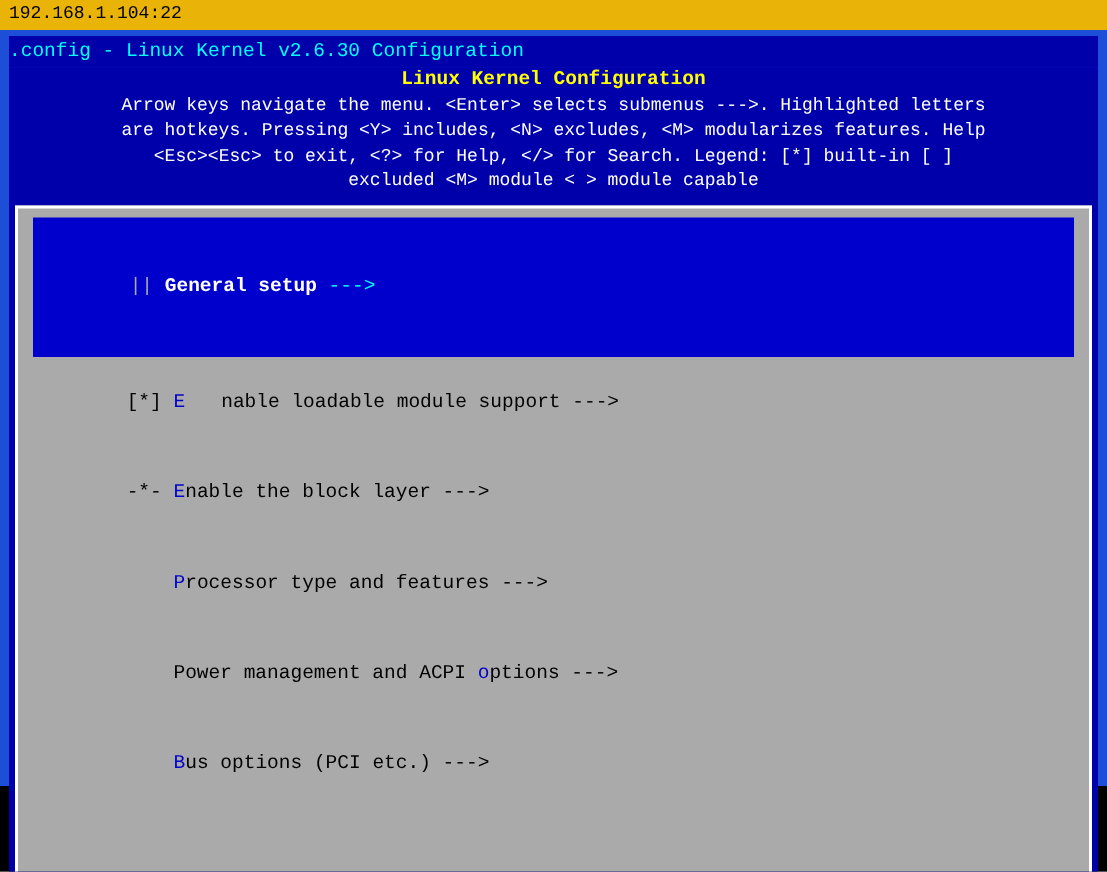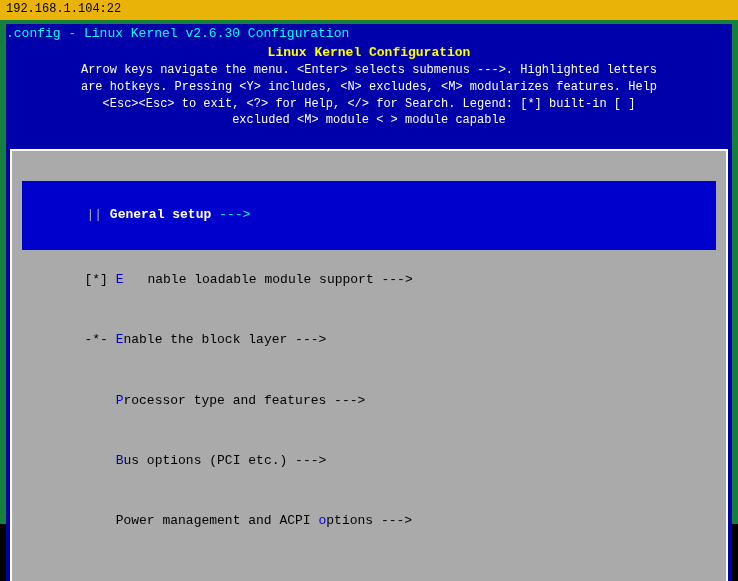--- a/index.html
+++ b/index.html
@@ -13,42 +13,42 @@
     }
     .title-bar {
       background: #eab308;
       padding: 2px 6px;
       font-size: 12px;
       display: flex;
       gap: 6px;
       height: 20px;
     }
     .main-window {
-      background: #15803d;
+      background: #1d4ed8;
       width: 738px;
       height: 504px;
       padding: 4px 6px;
     }
     .window-title-bar {
       background: #0000aa;
       color: #00ffff;
       font-size: 13px;
       padding: 2px 0 4px 0;
       text-align: left;
     }
     .kernel-config-box {
       background: #0000aa;
       border: none;
       width: 100%;
     }
     .header-section {
       color: #ffffff;
       background: #0000aa;
       text-align: center;
-      margin-bottom: 20px;
+      margin-bottom: 8px;
     }
     .header-title {
       color: #ffff00;
       text-align: center;
       font-weight: bold;
       margin-bottom: 2px;
     }
     .header-text {
       color: #ffffff;
       font-size: 12px;
@@ -90,38 +90,38 @@
       <div class="header-text">
         <span>Arrow keys navigate the menu.  &lt;Enter&gt; <span style="color:#ffffff">selects</span> submenus ---&gt;.  Highlighted letters</span><br>
         <span>are hotkeys.  <span style="color:#ffffff">Pressing</span> &lt;Y&gt; includes, &lt;N&gt; excludes, &lt;M&gt; modularizes features.  <span style="color:#ffffff">Help</span></span><br>
         <span>&lt;Esc&gt;&lt;Esc&gt; to exit, &lt;?&gt; for Help, &lt;/&gt; for Search.  Legend: [*] built-in  [ ]</span><br>
         <span>excluded  &lt;M&gt; module  &lt; &gt; module capable</span>
       </div>
     </div>
 
     <div class="menu-box">
 
-      <div class="menu-item selected" style="background:#0000cc; color:#ffffff; padding: 4px 2px; margin-top: 24px;">
+      <div class="menu-item selected" style="background:#0000cc; color:#ffffff; padding: 16px 2px;">
         <span style="color:#aaaaaa;">|| </span><span style="color:#ffffff; background:#0000cc; font-weight:bold;">General setup</span><span style="color:#00ffff;"> ---&gt;</span>
       </div>
 
       <div class="menu-item">
         <span style="color:#000;">[*] </span><span style="color:#0000cc;">E</span><span style="color:#000;margin-left:24px;">nable loadable module support</span><span style="color:#000;"> ---&gt;</span>
       </div>
       <div class="menu-item">
         <span style="color:#000;">-*- </span><span style="color:#0000cc;">E</span><span style="color:#000;">nable the block layer</span><span style="color:#000;"> ---&gt;</span>
       </div>
       <div class="menu-item">
         <span style="color:#000;">    </span><span style="color:#0000cc;">P</span><span style="color:#000;">rocessor type and features</span><span style="color:#000;"> ---&gt;</span>
       </div>
       <div class="menu-item">
-        <span style="color:#000;">    </span><span style="color:#0000cc;">B</span><span style="color:#000;">us options (PCI etc.)</span><span style="color:#000;"> ---&gt;</span>
+        <span style="color:#000;">    Power management and ACPI <span style="color:#0000cc;">o</span>ptions</span><span style="color:#000;"> ---&gt;</span>
       </div>
       <div class="menu-item">
-        <span style="color:#000;">    Power management and ACPI <span style="color:#0000cc;">o</span>ptions</span><span style="color:#000;"> ---&gt;</span>
+        <span style="color:#000;">    </span><span style="color:#0000cc;">B</span><span style="color:#000;">us options (PCI etc.)</span><span style="color:#000;"> ---&gt;</span>
       </div>
       <div class="menu-item">
         
       </div>
 
     </div>
 
   </div>
 </div>
 

